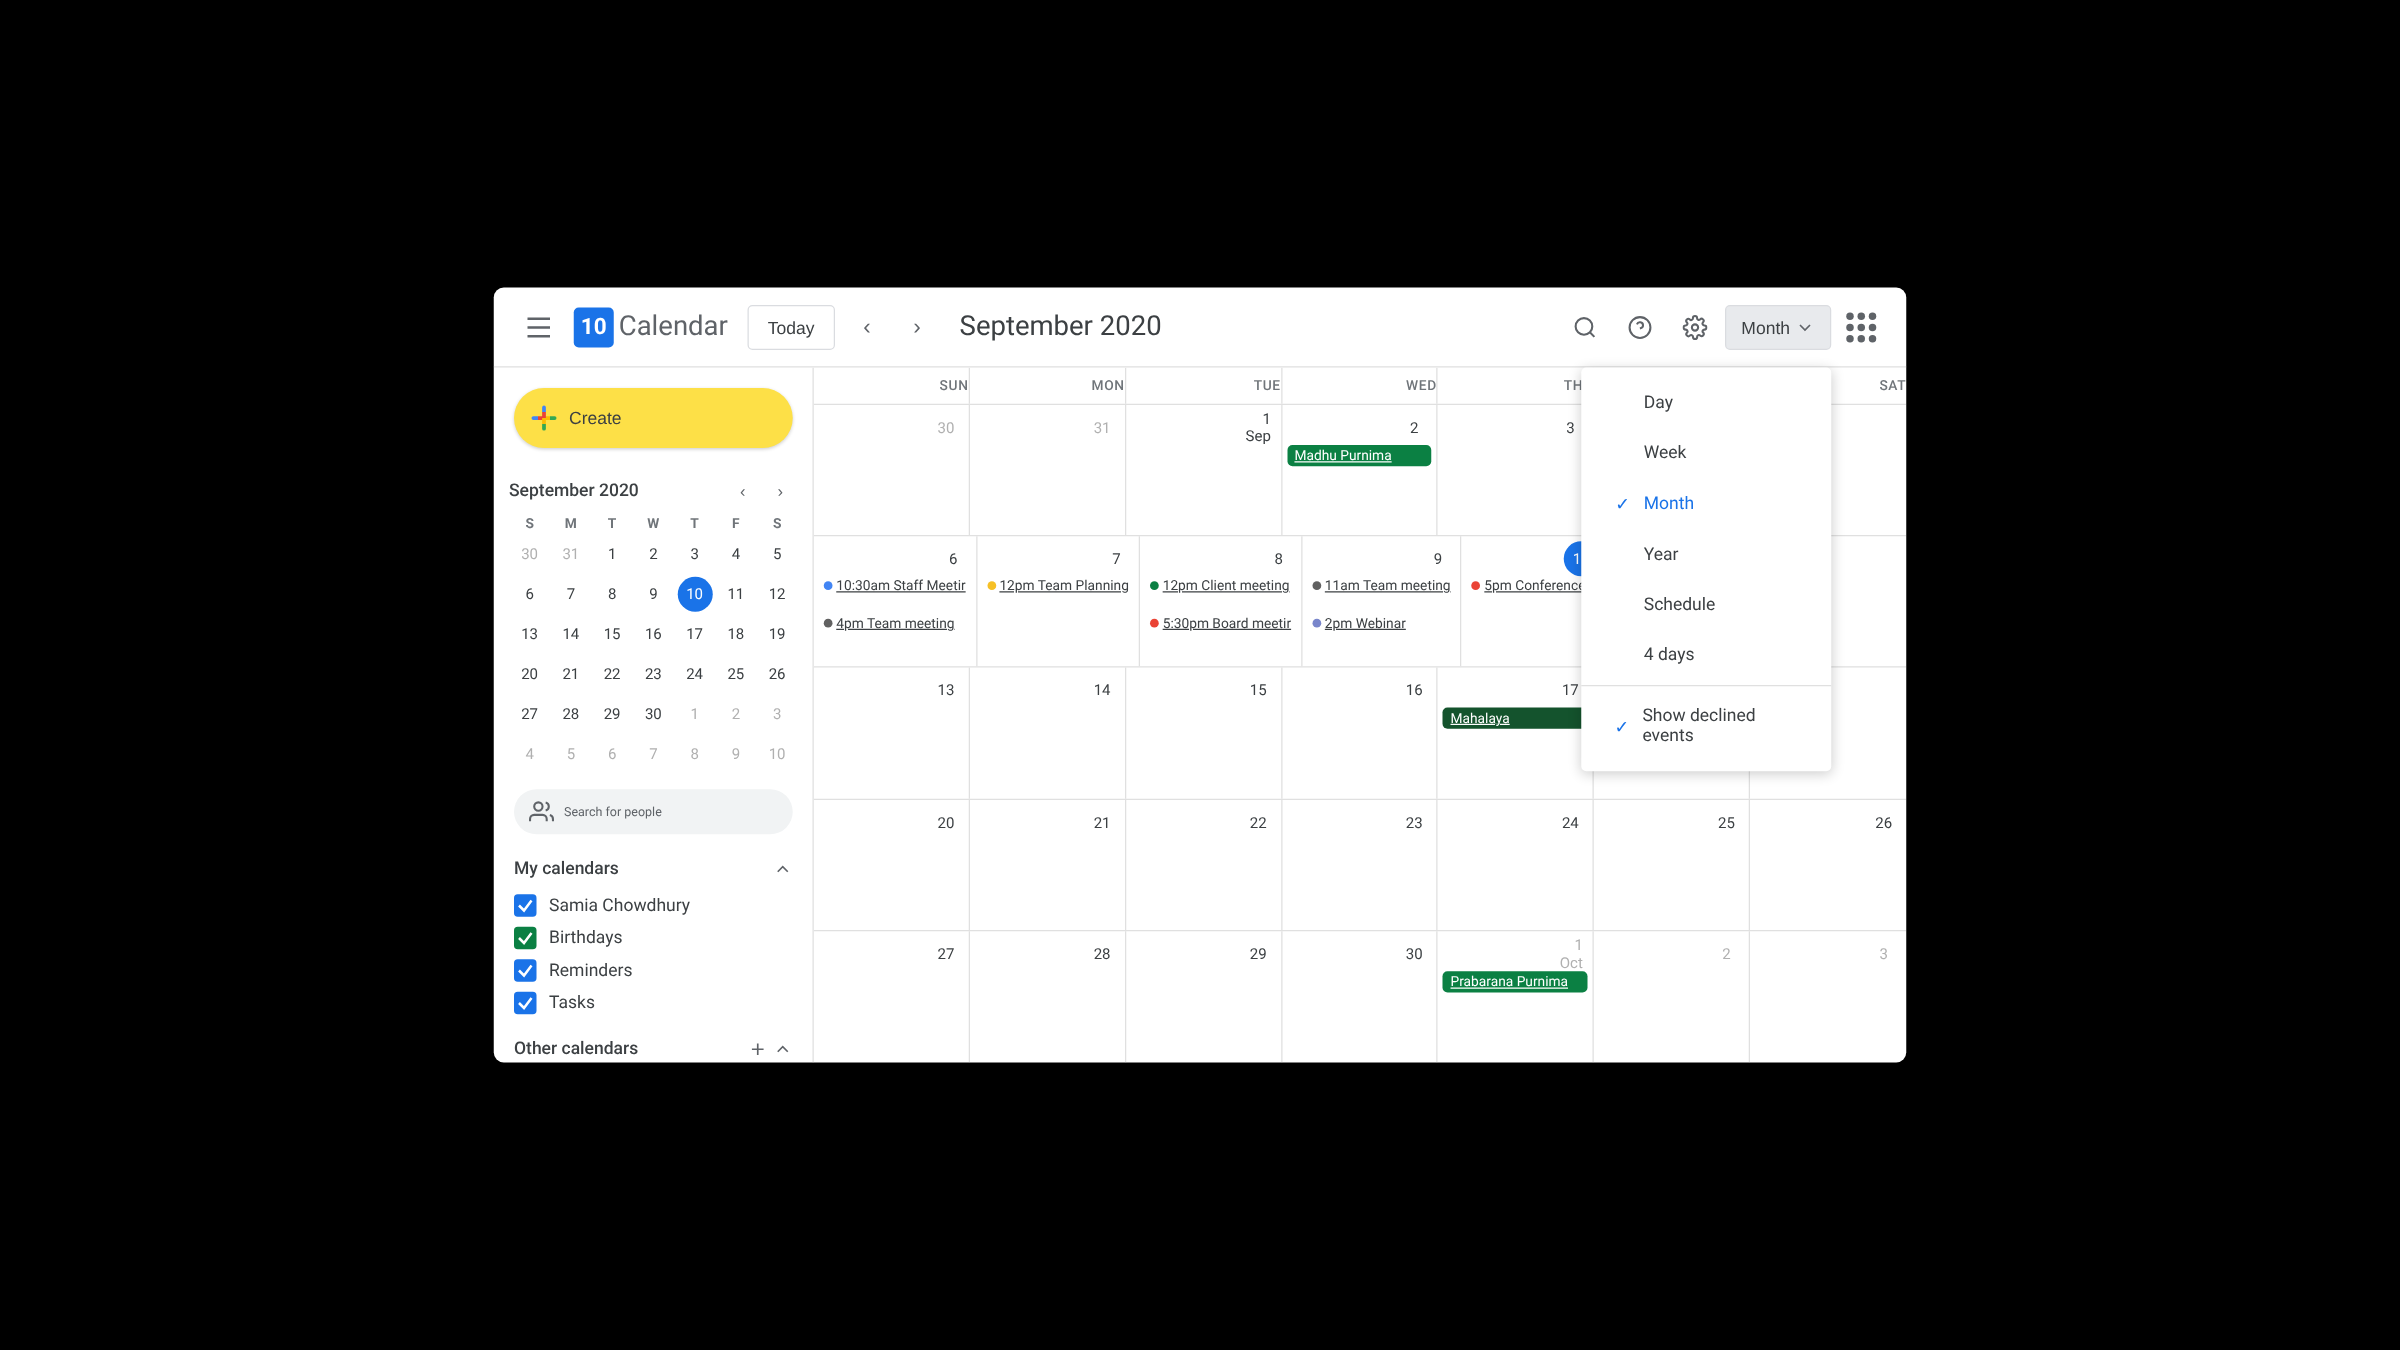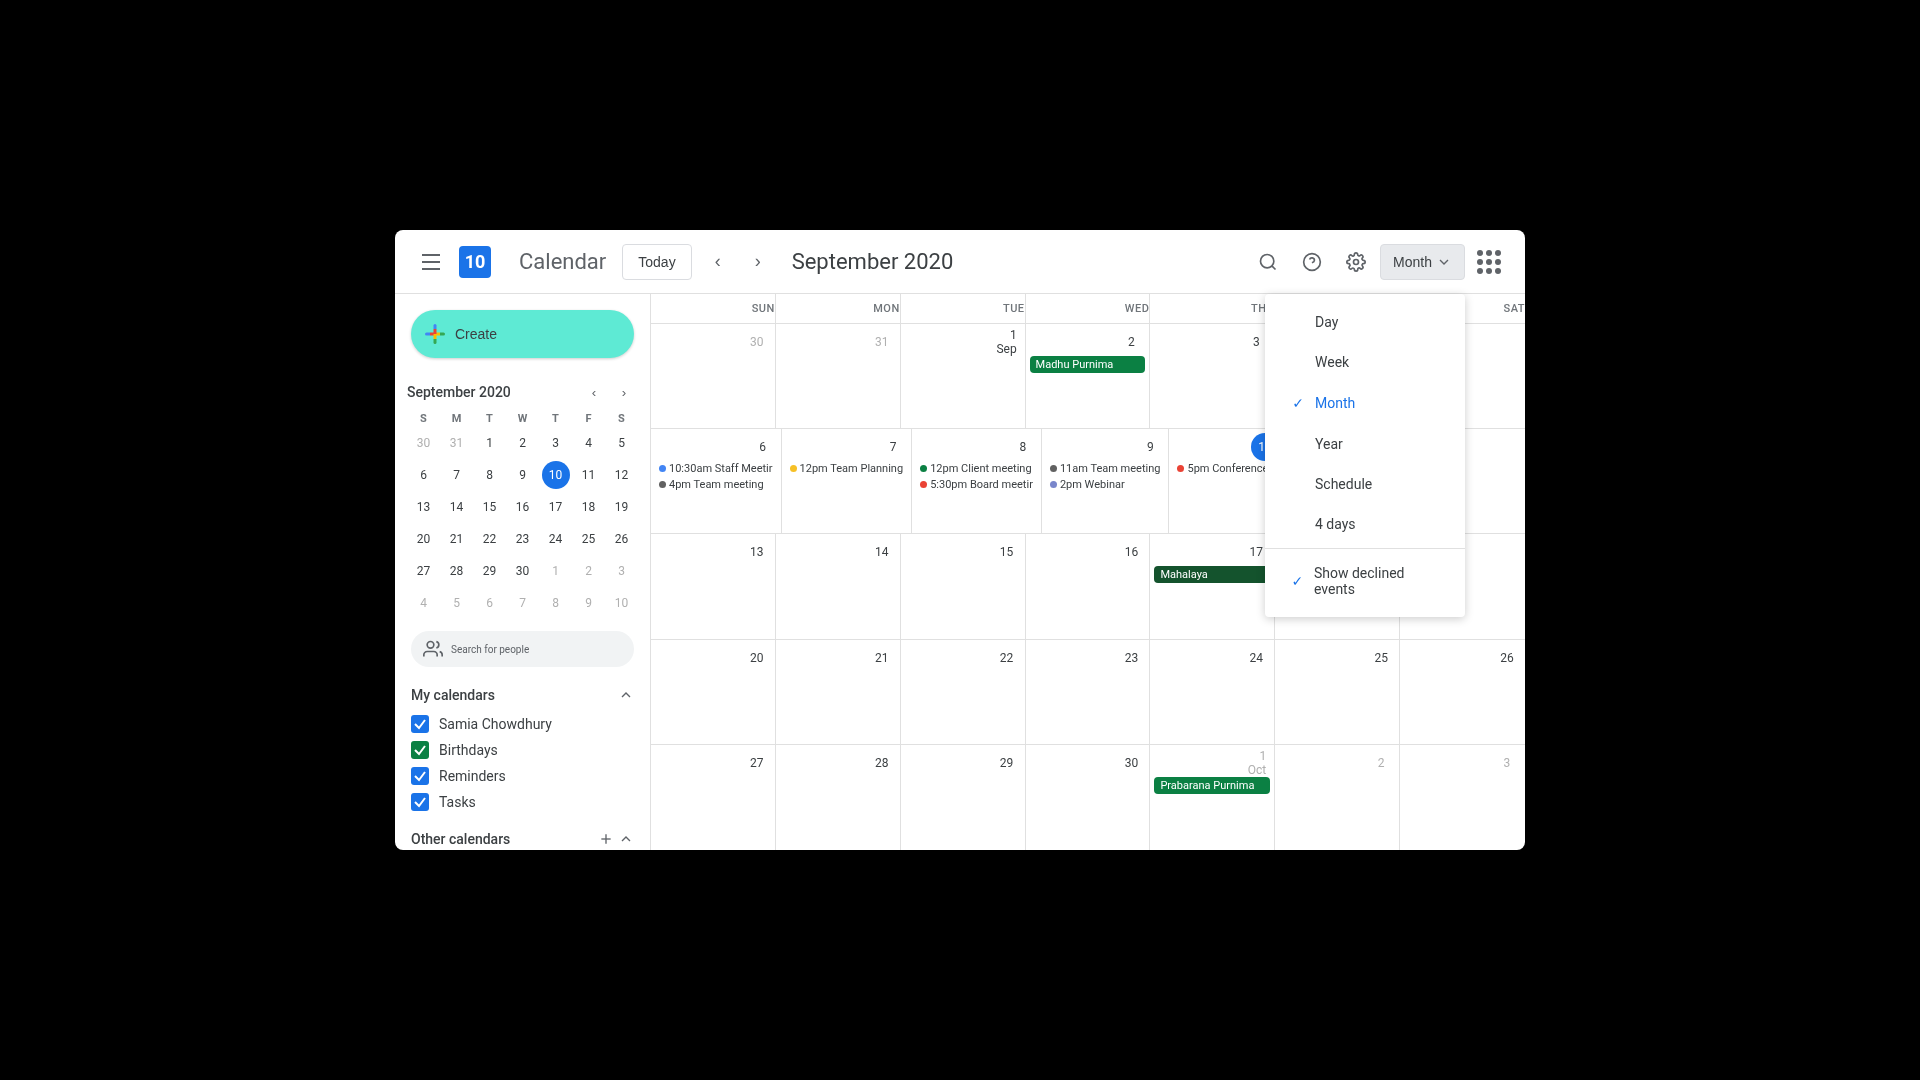--- a/index.html
+++ b/index.html
@@ -6,38 +6,38 @@
     body { background: #000; display: flex; justify-content: center; align-items: center; min-height: 100vh; font-family: 'Google Sans', Roboto, Arial, sans-serif; }
     .app-window { width: 1130px; height: 620px; background: #fff; border-radius: 8px; display: flex; flex-direction: column; overflow: hidden; position: relative; box-shadow: 0 4px 20px rgba(0,0,0,0.3); }
 
     
     .header { display: flex; align-items: center; padding: 8px 16px; height: 64px; border-bottom: 1px solid #e0e0e0; gap: 8px; }
     .menu-icon { width: 40px; height: 40px; display: flex; align-items: center; justify-content: center; cursor: pointer; border-radius: 50%; }
     .hamburger { display: flex; flex-direction: column; gap: 5px; }
     .hamburger span { width: 18px; height: 2px; background: #5f6368; display: block; }
     .logo-area { display: flex; align-items: center; gap: 4px; margin-right: 8px; }
     .logo-date-badge { width: 32px; height: 32px; background: #1a73e8; border-radius: 4px; display: flex; align-items: center; justify-content: center; color: white; font-size: 18px; font-weight: bold; }
-    .logo-text { font-size: 22px; color: #5f6368; font-weight: 400; margin-left: 24px; }
+    .logo-text { font-size: 22px; color: #5f6368; font-weight: 400; }
     .today-btn { padding: 9px 15px; border: 1px solid #dadce0; border-radius: 4px; font-size: 14px; cursor: pointer; background: #fff; color: #3c4043; }
     .nav-arrows { display: flex; gap: 4px; }
     .nav-arrow { width: 36px; height: 36px; border-radius: 50%; border: none; background: transparent; cursor: pointer; display: flex; align-items: center; justify-content: center; font-size: 18px; color: #5f6368; }
     .month-title { font-size: 22px; color: #3c4043; font-weight: 400; flex: 1; margin-left: 8px; }
     .header-actions { display: flex; align-items: center; gap: 4px; }
     .icon-btn { width: 40px; height: 40px; border-radius: 50%; border: none; background: transparent; cursor: pointer; display: flex; align-items: center; justify-content: center; color: #5f6368; font-size: 20px; }
     .month-btn { padding: 9px 12px; border: 1px solid #dadce0; border-radius: 4px; font-size: 14px; cursor: pointer; background: #e8eaed; color: #3c4043; display: flex; align-items: center; gap: 4px; }
     .grid-btn { width: 40px; height: 40px; border-radius: 50%; border: none; background: transparent; cursor: pointer; display: flex; align-items: center; justify-content: center; }
     .grid-dots { display: grid; grid-template-columns: repeat(3,6px); gap: 3px; }
     .grid-dot { width: 6px; height: 6px; border-radius: 50%; background: #5f6368; }
 
     
     .main-layout { display: flex; flex: 1; overflow: hidden; }
 
     
     .sidebar { width: 256px; min-width: 256px; padding: 8px 0; border-right: 1px solid #e0e0e0; display: flex; flex-direction: column; gap: 8px; overflow-y: auto; }
-    .create-btn { margin: 8px 16px; display: flex; align-items: center; gap: 8px; padding: 12px 16px 12px 12px; border-radius: 24px; box-shadow: 0 1px 3px rgba(0,0,0,0.2); cursor: pointer; background: #5eead4; border: none; font-size: 14px; color: #3c4043; width: calc(100% - 32px); }
+    .create-btn { margin: 8px 16px; display: flex; align-items: center; gap: 8px; padding: 12px 16px 12px 12px; border-radius: 24px; box-shadow: 0 1px 3px rgba(0,0,0,0.2); cursor: pointer; background: #fde047; border: none; font-size: 14px; color: #3c4043; width: calc(100% - 32px); }
     .plus-icon { width: 24px; height: 24px; position: relative; }
     .plus-icon::before { content: ''; position: absolute; top: 50%; left: 2px; right: 2px; height: 3px; background: linear-gradient(to right, #4285f4 0%, #4285f4 25%, #ea4335 25%, #ea4335 50%, #fbbc04 50%, #fbbc04 75%, #34a853 75%); transform: translateY(-50%); border-radius: 2px; }
     .plus-icon::after { content: ''; position: absolute; left: 50%; top: 2px; bottom: 2px; width: 3px; background: linear-gradient(to bottom, #4285f4 0%, #4285f4 25%, #ea4335 25%, #ea4335 50%, #fbbc04 50%, #fbbc04 75%, #34a853 75%); transform: translateX(-50%); border-radius: 2px; }
 
     
     .mini-cal { padding: 0 12px; }
     .mini-cal-header { display: flex; align-items: center; justify-content: space-between; padding: 4px 0; }
     .mini-cal-title { font-size: 14px; color: #3c4043; font-weight: 500; }
     .mini-nav { width: 28px; height: 28px; border-radius: 50%; border: none; background: transparent; cursor: pointer; display: flex; align-items: center; justify-content: center; color: #5f6368; }
     .mini-grid { width: 100%; border-collapse: collapse; }
@@ -66,21 +66,21 @@
     .day-header { text-align: right; padding: 8px 0; font-size: 11px; color: #70757a; font-weight: 500; letter-spacing: 0.5px; border-right: 1px solid #e0e0e0; }
     .day-header:last-child { border-right: none; }
     .cal-grid { flex: 1; display: grid; grid-template-rows: repeat(5, 1fr); }
     .cal-week { display: grid; grid-template-columns: repeat(7, 1fr); border-bottom: 1px solid #e0e0e0; }
     .cal-week:last-child { border-bottom: none; }
     .cal-cell { border-right: 1px solid #e0e0e0; padding: 4px 4px; min-height: 90px; position: relative; }
     .cal-cell:last-child { border-right: none; }
     .cal-cell-num { font-size: 12px; color: #3c4043; text-align: right; padding: 2px 4px; cursor: pointer; width: 28px; height: 28px; display: flex; align-items: center; justify-content: center; border-radius: 50%; margin-left: auto; }
     .cal-cell-num.today { background: #1a73e8; color: white; }
     .cal-cell-num.other-month { color: #b0b0b0; }
-    .event { font-size: 11px; padding: 1px 4px; border-radius: 3px; margin-bottom: 1px; cursor: pointer; white-space: nowrap; overflow: hidden; text-overflow: ellipsis; display: flex; align-items: center; gap: 3px; }
+    .event { font-size: 11px; padding: 1px 4px; border-radius: 3px; margin-bottom: 15px; cursor: pointer; white-space: nowrap; overflow: hidden; text-overflow: ellipsis; display: flex; align-items: center; gap: 3px; text-decoration: underline; }
     .event.full { background: #0b8043; color: white; border-radius: 4px; padding: 2px 6px; font-size: 11px; }
     .event.dot { background: transparent; color: #3c4043; }
     .event-dot { width: 7px; height: 7px; border-radius: 50%; flex-shrink: 0; }
 
     
     .dropdown-overlay { position: absolute; top: 64px; right: 60px; background: white; border-radius: 4px; box-shadow: 0 2px 10px rgba(0,0,0,0.2); z-index: 100; width: 200px; padding: 8px 0; }
     .dropdown-item { padding: 12px 24px; font-size: 14px; color: #3c4043; cursor: pointer; display: flex; align-items: center; gap: 8px; }
     .dropdown-item.active { color: #1a73e8; }
     .dropdown-divider { height: 1px; background: #e0e0e0; margin: 4px 0; }
     .checkmark { width: 18px; height: 18px; display: flex; align-items: center; justify-content: center; color: #1a73e8; font-size: 14px; }

